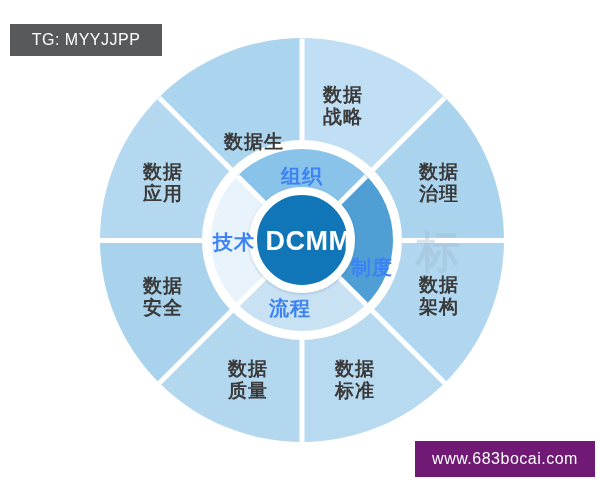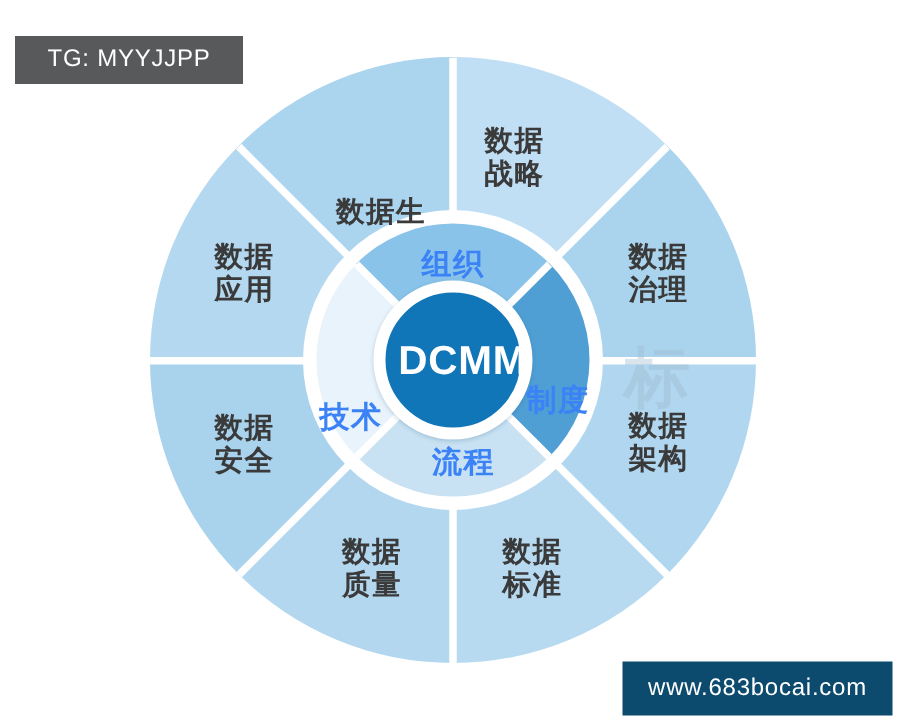--- a/index.html
+++ b/index.html
@@ -70,22 +70,22 @@
   .ol0{left:254px;top:106px;margin-top:36px;}
   .ol1{left:343px;top:106px;}
   .ol2{left:439px;top:183px;}
   .ol3{left:439px;top:296px;}
   .ol4{left:355px;top:380px;}
   .ol5{left:248px;top:380px;}
   .ol6{left:163px;top:297px;}
   .ol7{left:163px;top:183px;}
   .il-org{left:302px;top:176px;}
   .il-sys{left:372px;top:242px;margin-top:25px;}
-  .il-tech{left:234px;top:242px;margin-top:36px;}
-  .il-proc{left:309px;top:308px;font-family:Liberation Mono, monospace;}
+  .il-tech{left:234px;top:242px;}
+  .il-proc{left:290px;top:308px;font-family:Liberation Mono, monospace;}
 
   
   .wm{position:absolute;transform:translate(-50%,-50%);pointer-events:none;}
   .wm-q{left:182px;top:243px;font-size:66px;font-weight:700;color:#b4b6cc;opacity:0.5;}
   .wm-r{left:438px;top:252px;font-size:44px;font-weight:700;color:#9fb9cf;opacity:0.38;}
 </style>
 </head>
 <body>
 
 <div class="stage">
@@ -141,15 +141,15 @@
     <span class="ln">数据</span>
     <span class="ln">应用</span>
   </div>
 
   <div class="lbl inner-lbl il-org">组织</div>
   <div class="lbl inner-lbl il-sys">制度</div>
   <div class="lbl inner-lbl il-proc">流程</div>
   <div class="lbl inner-lbl il-tech">技术</div>
 
   <div class="badge badge-tl" style="background: rgb(88, 89, 91);">TG: MYYJJPP</div>
-  <div class="badge badge-br" style="background: #0c4a6e;">www.683bocai.com</div>
+  <div class="badge badge-br" style="background: #701a75;">www.683bocai.com</div>
 
 </div>
 
 </body></html>

